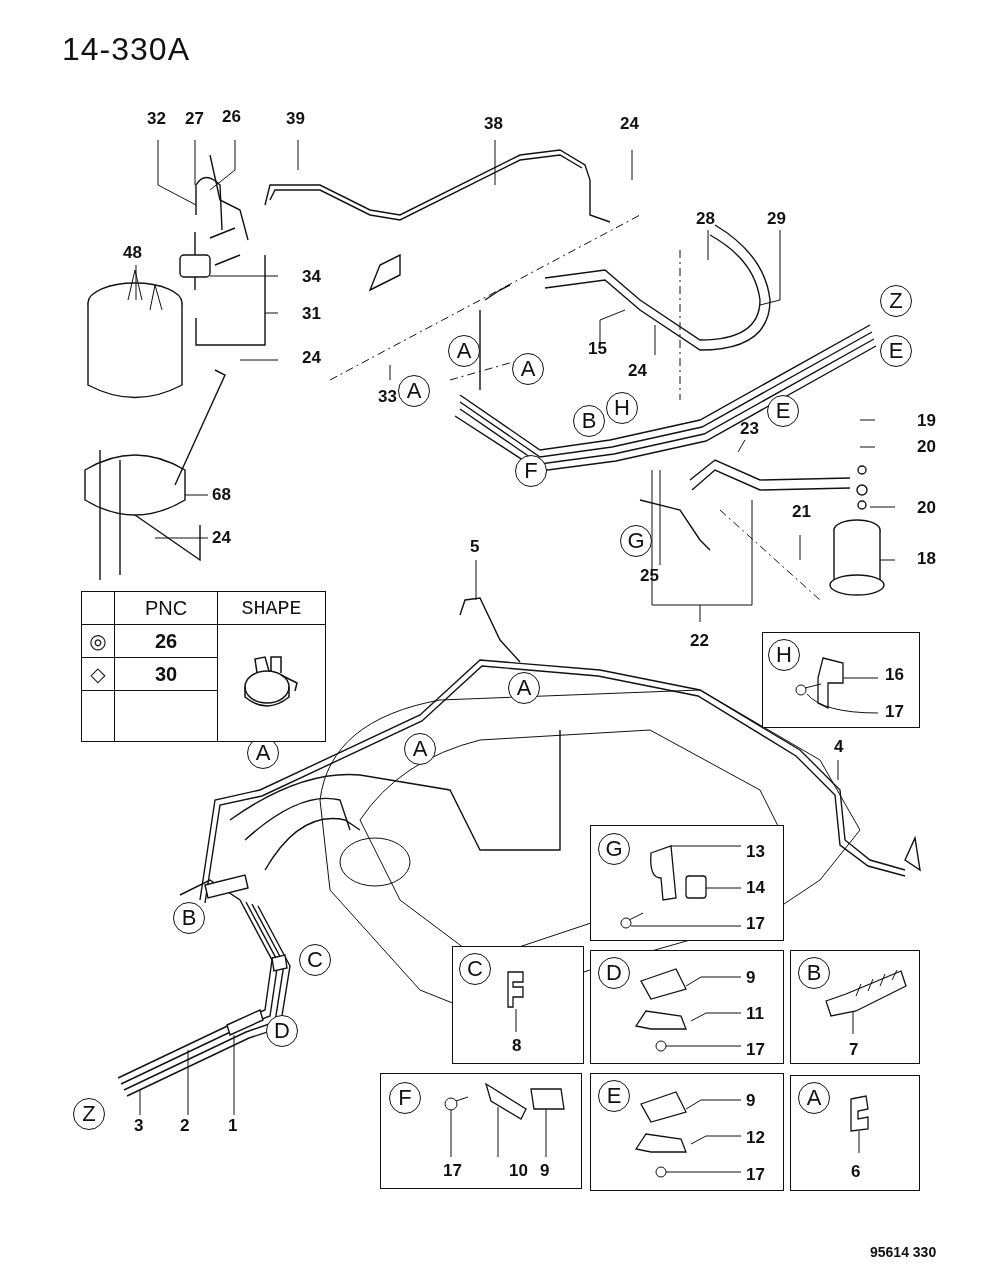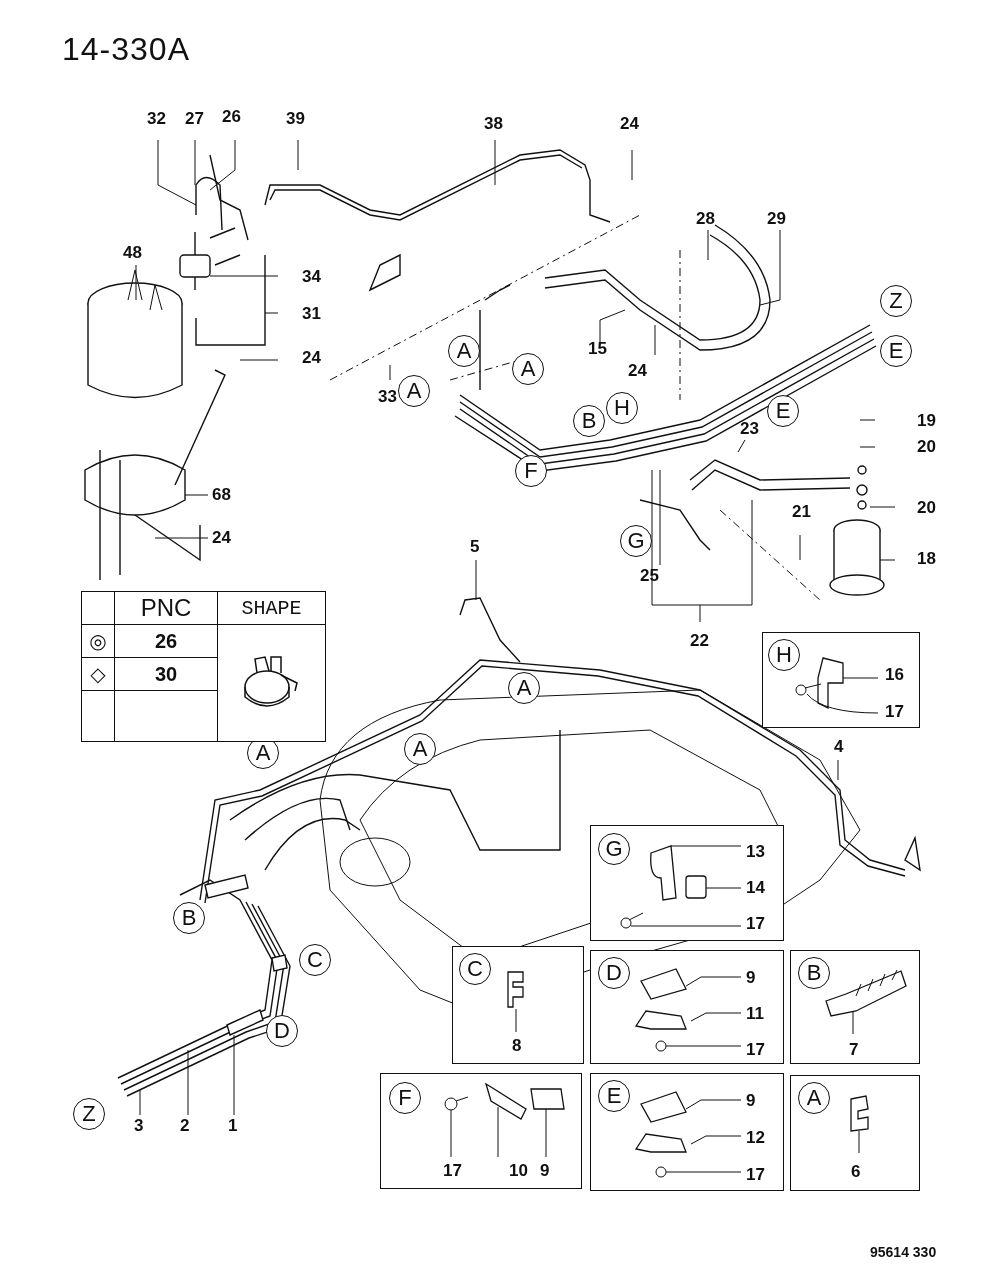--- a/index.html
+++ b/index.html
@@ -162,21 +162,21 @@
 <div class="circ" style="left:247px;top:737px">A</div>
 <div class="circ" style="left:173px;top:902px">B</div>
 <div class="circ" style="left:299px;top:944px">C</div>
 <div class="circ" style="left:266px;top:1015px">D</div>
 <div class="circ" style="left:73px;top:1098px">Z</div>
 
 <table class="legend">
   <tbody>
       <tr>
     <td class="sym"></td>
-    <td class="pnc" style="font-weight:normal;font-size:24px">PNC</td>
+    <td class="pnc" style="font-weight:normal;font-size:20px">PNC</td>
     <td class="shape">SHAPE</td>
   </tr>
   <tr>
     <td class="sym">◎</td>
     <td class="pnc">26</td>
     <td class="shape" rowspan="3">
       <svg width="90" height="70" viewBox="0 0 90 70">
         <ellipse cx="40" cy="42" rx="22" ry="16" fill="none" stroke="#111" stroke-width="1.5"></ellipse>
         <path d="M18 42 L18 52 Q40 70 62 52 L62 42" fill="none" stroke="#111" stroke-width="1.5"></path>
         <path d="M30 28 L28 14 L38 12 L42 26 M44 26 L44 12 L54 12 L54 28 M54 30 L70 38 L68 46" fill="none" stroke="#111" stroke-width="1.5"></path>

